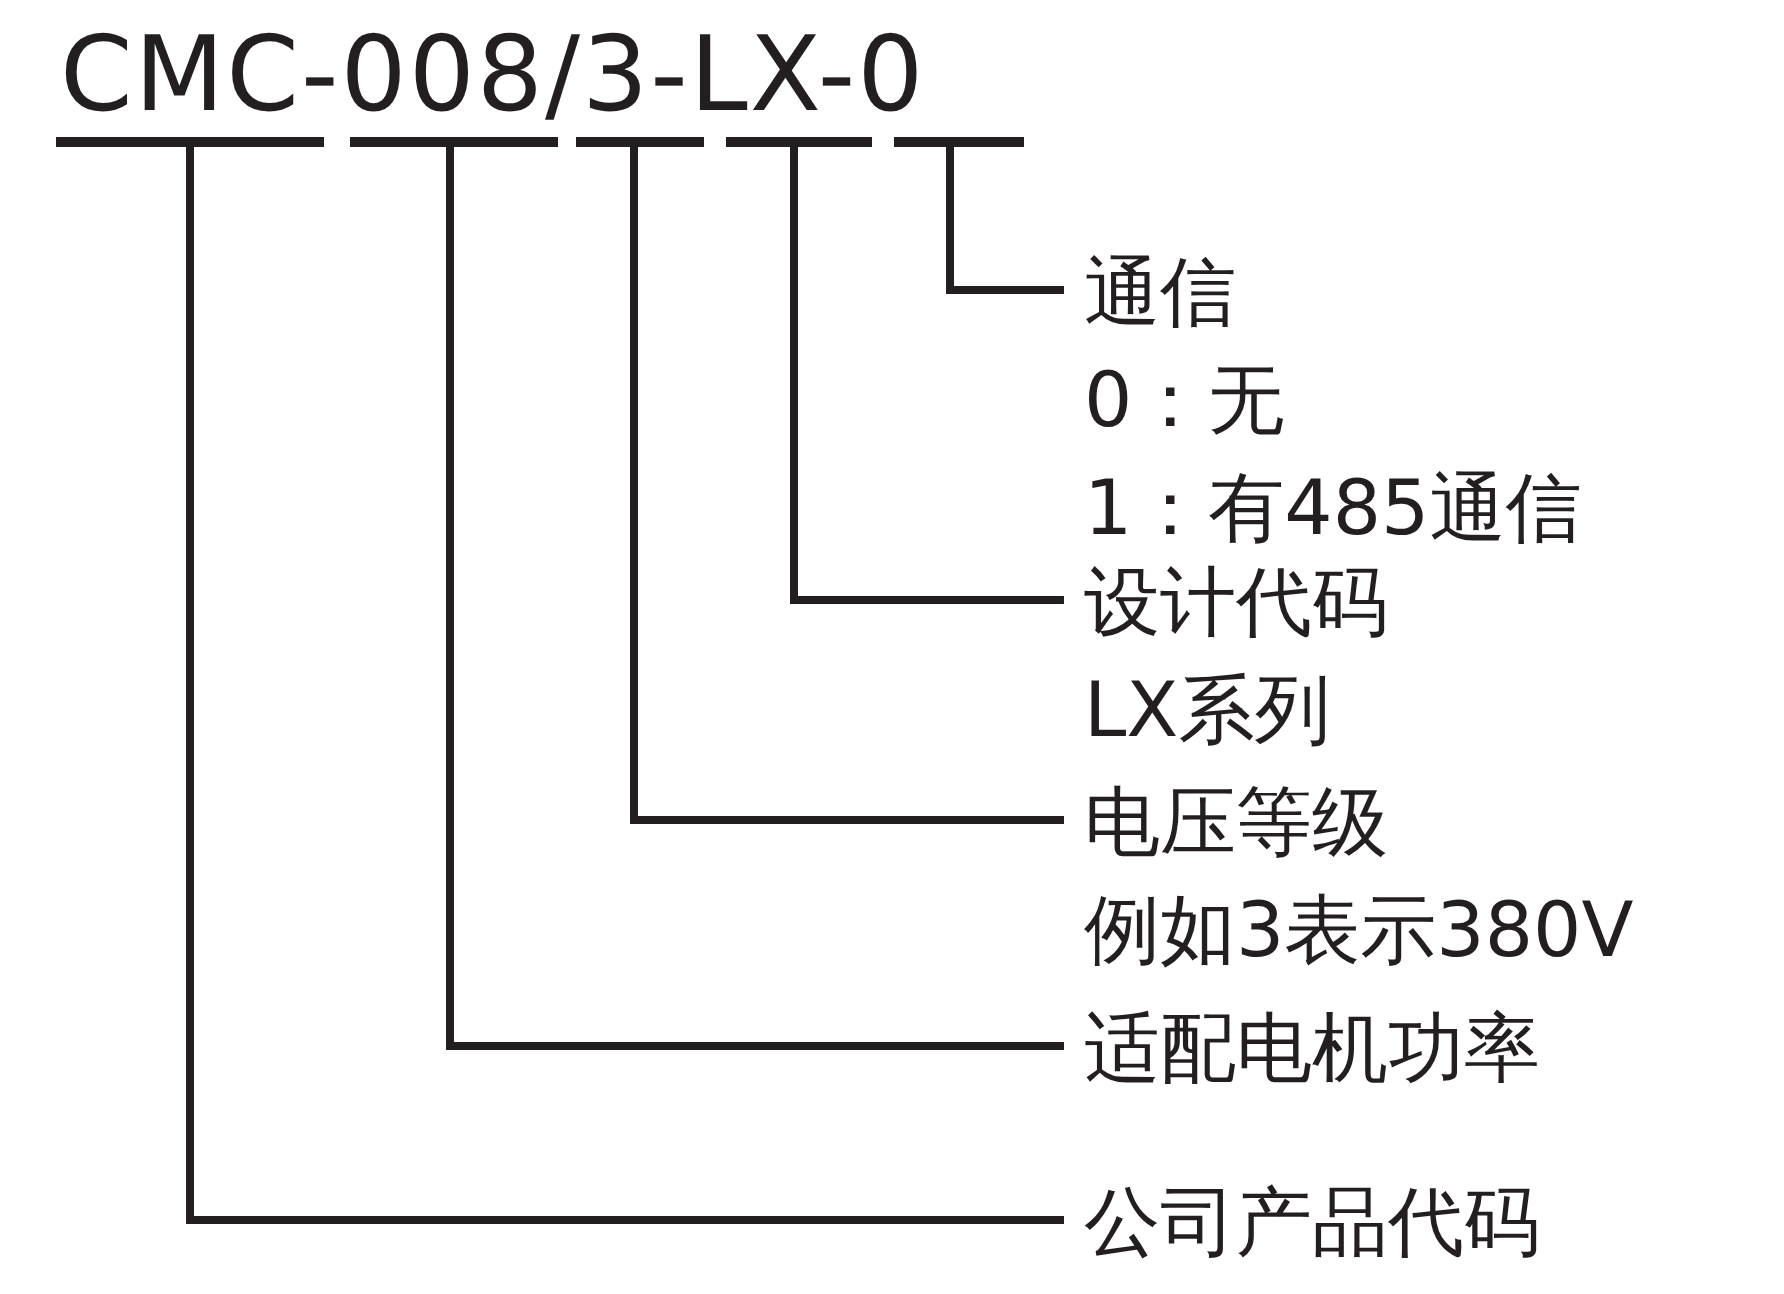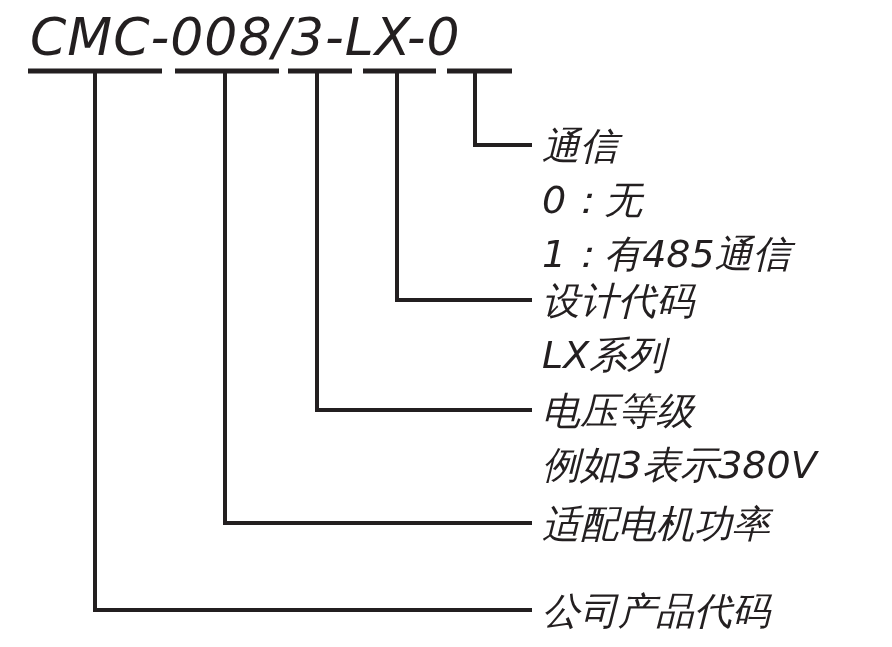--- a/index.html
+++ b/index.html
@@ -5,21 +5,21 @@
   html,body{margin:0;padding:0;}
   body{
     width:892px;height:647px;
     background:#ffffff;
     font-family:"Liberation Sans","DejaVu Sans",sans-serif;
     color:#231f20;
     overflow:hidden;
     position:relative;
   }
   #diagram{
-    position:absolute;left:0;top:0;width:892px;height:584px;font-style:italic;
+    position:absolute;left:0;top:0;width:892px;height:584px;
   }
   .model-text{
     font-family:"DejaVu Sans","Liberation Sans",sans-serif;
     font-size:52px;
     letter-spacing:1px;
     fill:#231f20;
     font-weight:400;
   }
   .label-text{
     font-family:"DejaVu Sans","Liberation Sans",sans-serif;

